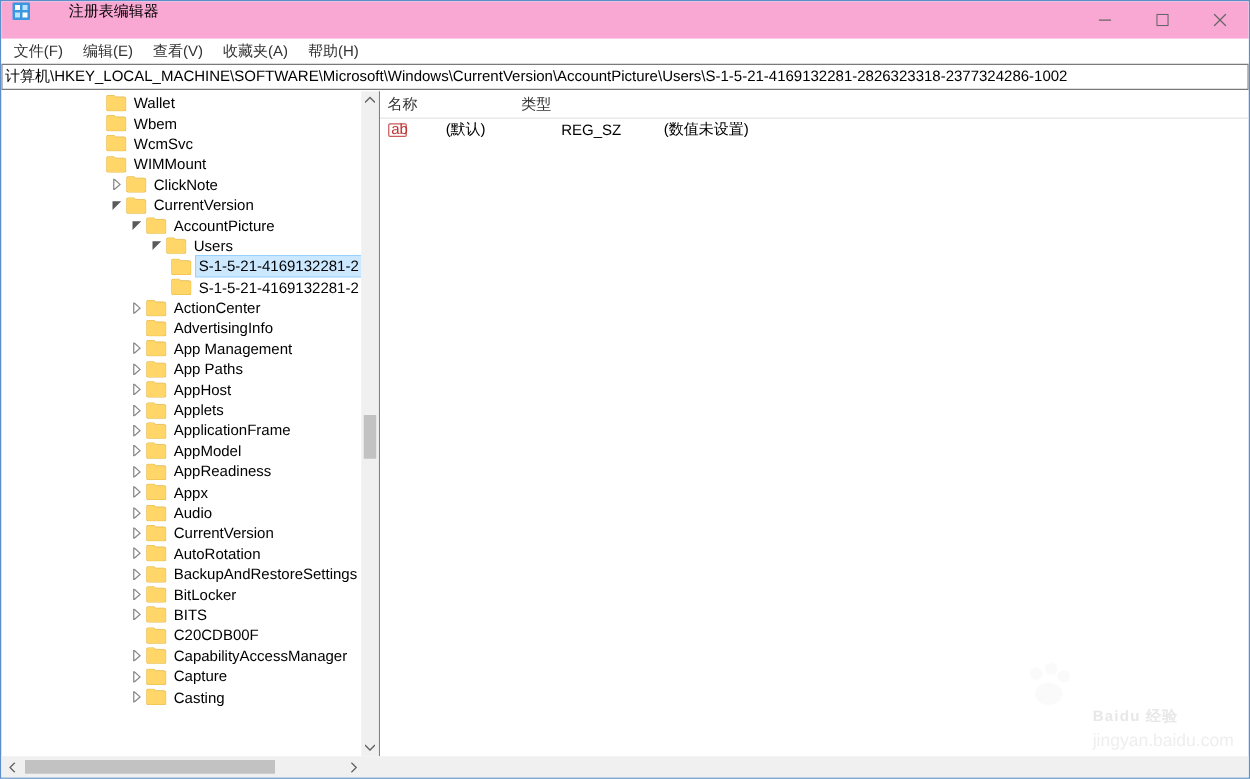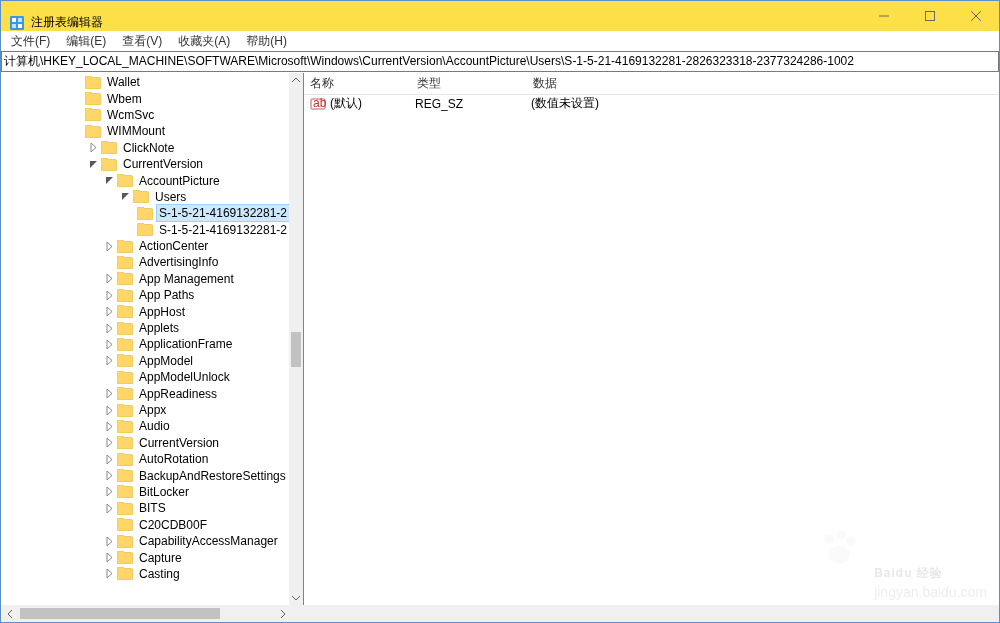--- a/index.html
+++ b/index.html
@@ -1,18 +1,18 @@
 <!DOCTYPE html>
 <html><head>
 <meta charset="utf-8">
 <style>
 * { box-sizing: border-box; margin: 0; padding: 0; font-family: "Segoe UI", Tahoma, sans-serif; font-size: 12px; }
 body { background: #fff; overflow: hidden; width: 1000px; height: 623px; border: 1px solid #5a8fc9; position: relative; }
 
-.titlebar { height: 30px; display: flex; align-items: flex-end; padding-left: 8px; background: #fde047; color: #000; }
+.titlebar { height: 30px; display: flex; align-items: flex-start; padding-left: 8px; background: #f9a8d4; color: #000; gap: 24px; }
 .titlebar .app-icon { width: 16px; height: 16px; margin-right: 6px; }
 .titlebar .title { flex: 0 0 auto; font-size: 12px; }
 .titlebar .spacer { flex: 1; }
 .win-controls { display: flex; height: 100%; }
 .win-btn { width: 46px; height: 100%; display: flex; align-items: center; justify-content: center; color: #555; }
 .win-btn svg { stroke: #666; }
 
 .menubar { height: 20px; display: flex; align-items: center; padding: 0 4px; gap: 4px; background: #fff; }
 .menubar .mitem { padding: 2px 6px; color: #333; }
 
@@ -35,21 +35,21 @@
 .vscroll { position: absolute; right: 0; top: 0; bottom: 0; width: 14px; background: #f0f0f0; display:flex; flex-direction:column; }
 .vscroll .arrow { height:14px; display:flex; align-items:center; justify-content:center; }
 .vscroll .track { flex:1; position:relative; }
 .vscroll .thumb { position:absolute; left:2px; right:2px; background:#c2c2c2; border-radius:0; }
 
 .list-pane { flex: 1; position: relative; }
 .list-header { height: 22px; display: flex; align-items: center; border-bottom: 1px solid #e5e5e5; }
 .list-header .col { padding: 0 6px; color: #333; height:100%; display:flex; align-items:center; border-right: 1px solid transparent; font-family: Liberation Serif, serif; }
 .list-rows .row { height: 17px; display: flex; align-items: center; padding-left: 6px; }
 .list-rows .vicon { width:16px; height:16px; margin-right:4px; }
-.list-rows .cell { padding: 0 0px; }
+.list-rows .cell { padding: 0 0px; text-align: center; }
 
 .hstatus { position:absolute; left:0; right:0; bottom:0; height:17px; background:#f0f0f0; display:flex; }
 .hstatus .htrack { flex:0 0 290px; position:relative; display:flex; align-items:center; }
 .hstatus .hbtn { width:17px; height:17px; display:flex; align-items:center; justify-content:center; }
 .hstatus .hthumb { height:11px; background:#c2c2c2; margin:0 2px; flex:0 0 200px; }
 .hstatus .rest { flex:1; }
 
 .watermark { position:absolute; right:12px; bottom:22px; color:#e8e8e8; font-size:28px; font-family: "Microsoft YaHei", sans-serif; font-weight:700; pointer-events:none; letter-spacing:1px; }
 .watermark .sub { font-size:14px; font-weight:400; display:block; text-align:right; color:#eee; letter-spacing:0; }
 .paw { position:absolute; right:140px; bottom:55px; opacity:.12; }
@@ -287,28 +287,20 @@
                 <path d="M2 0 L7 4.5 L2 9 Z" fill="none" stroke="#888" stroke-width="1"></path>
               </svg>
             </span>
             <svg class="folder" viewBox="0 0 16 13">
               <path d="M0 2 Q0 0 2 0 L6 0 L7.5 1.5 L14 1.5 Q16 1.5 16 3.5 L16 11 Q16 13 14 13 L2 13 Q0 13 0 11 Z" fill="#ffd667" stroke="#d9a830" stroke-width="0.5"></path>
             </svg>
             <span class="nlabel">AppModel</span>
           </div>
           <div class="node">
             <span class="indent" style="width:100px"></span>
-            <span class="twist"></span>
-            <svg class="folder" viewBox="0 0 16 13">
-              <path d="M0 2 Q0 0 2 0 L6 0 L7.5 1.5 L14 1.5 Q16 1.5 16 3.5 L16 11 Q16 13 14 13 L2 13 Q0 13 0 11 Z" fill="#ffd667" stroke="#d9a830" stroke-width="0.5"></path>
-            </svg>
-            <span class="nlabel">AppModelUnlock</span>
-          </div>
-          <div class="node">
-            <span class="indent" style="width:100px"></span>
             <span class="twist">
               <svg width="9" height="9">
                 <path d="M2 0 L7 4.5 L2 9 Z" fill="none" stroke="#888" stroke-width="1"></path>
               </svg>
             </span>
             <svg class="folder" viewBox="0 0 16 13">
               <path d="M0 2 Q0 0 2 0 L6 0 L7.5 1.5 L14 1.5 Q16 1.5 16 3.5 L16 11 Q16 13 14 13 L2 13 Q0 13 0 11 Z" fill="#ffd667" stroke="#d9a830" stroke-width="0.5"></path>
             </svg>
             <span class="nlabel">AppReadiness</span>
           </div>
@@ -456,21 +448,20 @@
             <path d="M0 2 L4 6 L8 2" fill="none" stroke="#606060"></path>
           </svg>
         </div>
     </div>
   </div>
 
   <div class="list-pane">
     <div class="list-header">
       <div class="col" style="width:107px">名称</div>
       <div class="col" style="width:116px">类型</div>
-      <div class="col" style="flex:1">数据</div>
     </div>
     <div class="list-rows">
       <div class="row">
         <svg class="vicon" viewBox="0 0 16 16">
             <rect x="1" y="3" width="14" height="10" rx="1" fill="#fff" stroke="#c95b5b"></rect>
             <text x="3" y="11" font-size="8" fill="#c03030" font-family="Arial">ab</text>
           </svg>
         <span class="cell" style="width:85px">(默认)</span>
         <span class="cell" style="width:116px">REG_SZ</span>
         <span class="cell">(数值未设置)</span>

